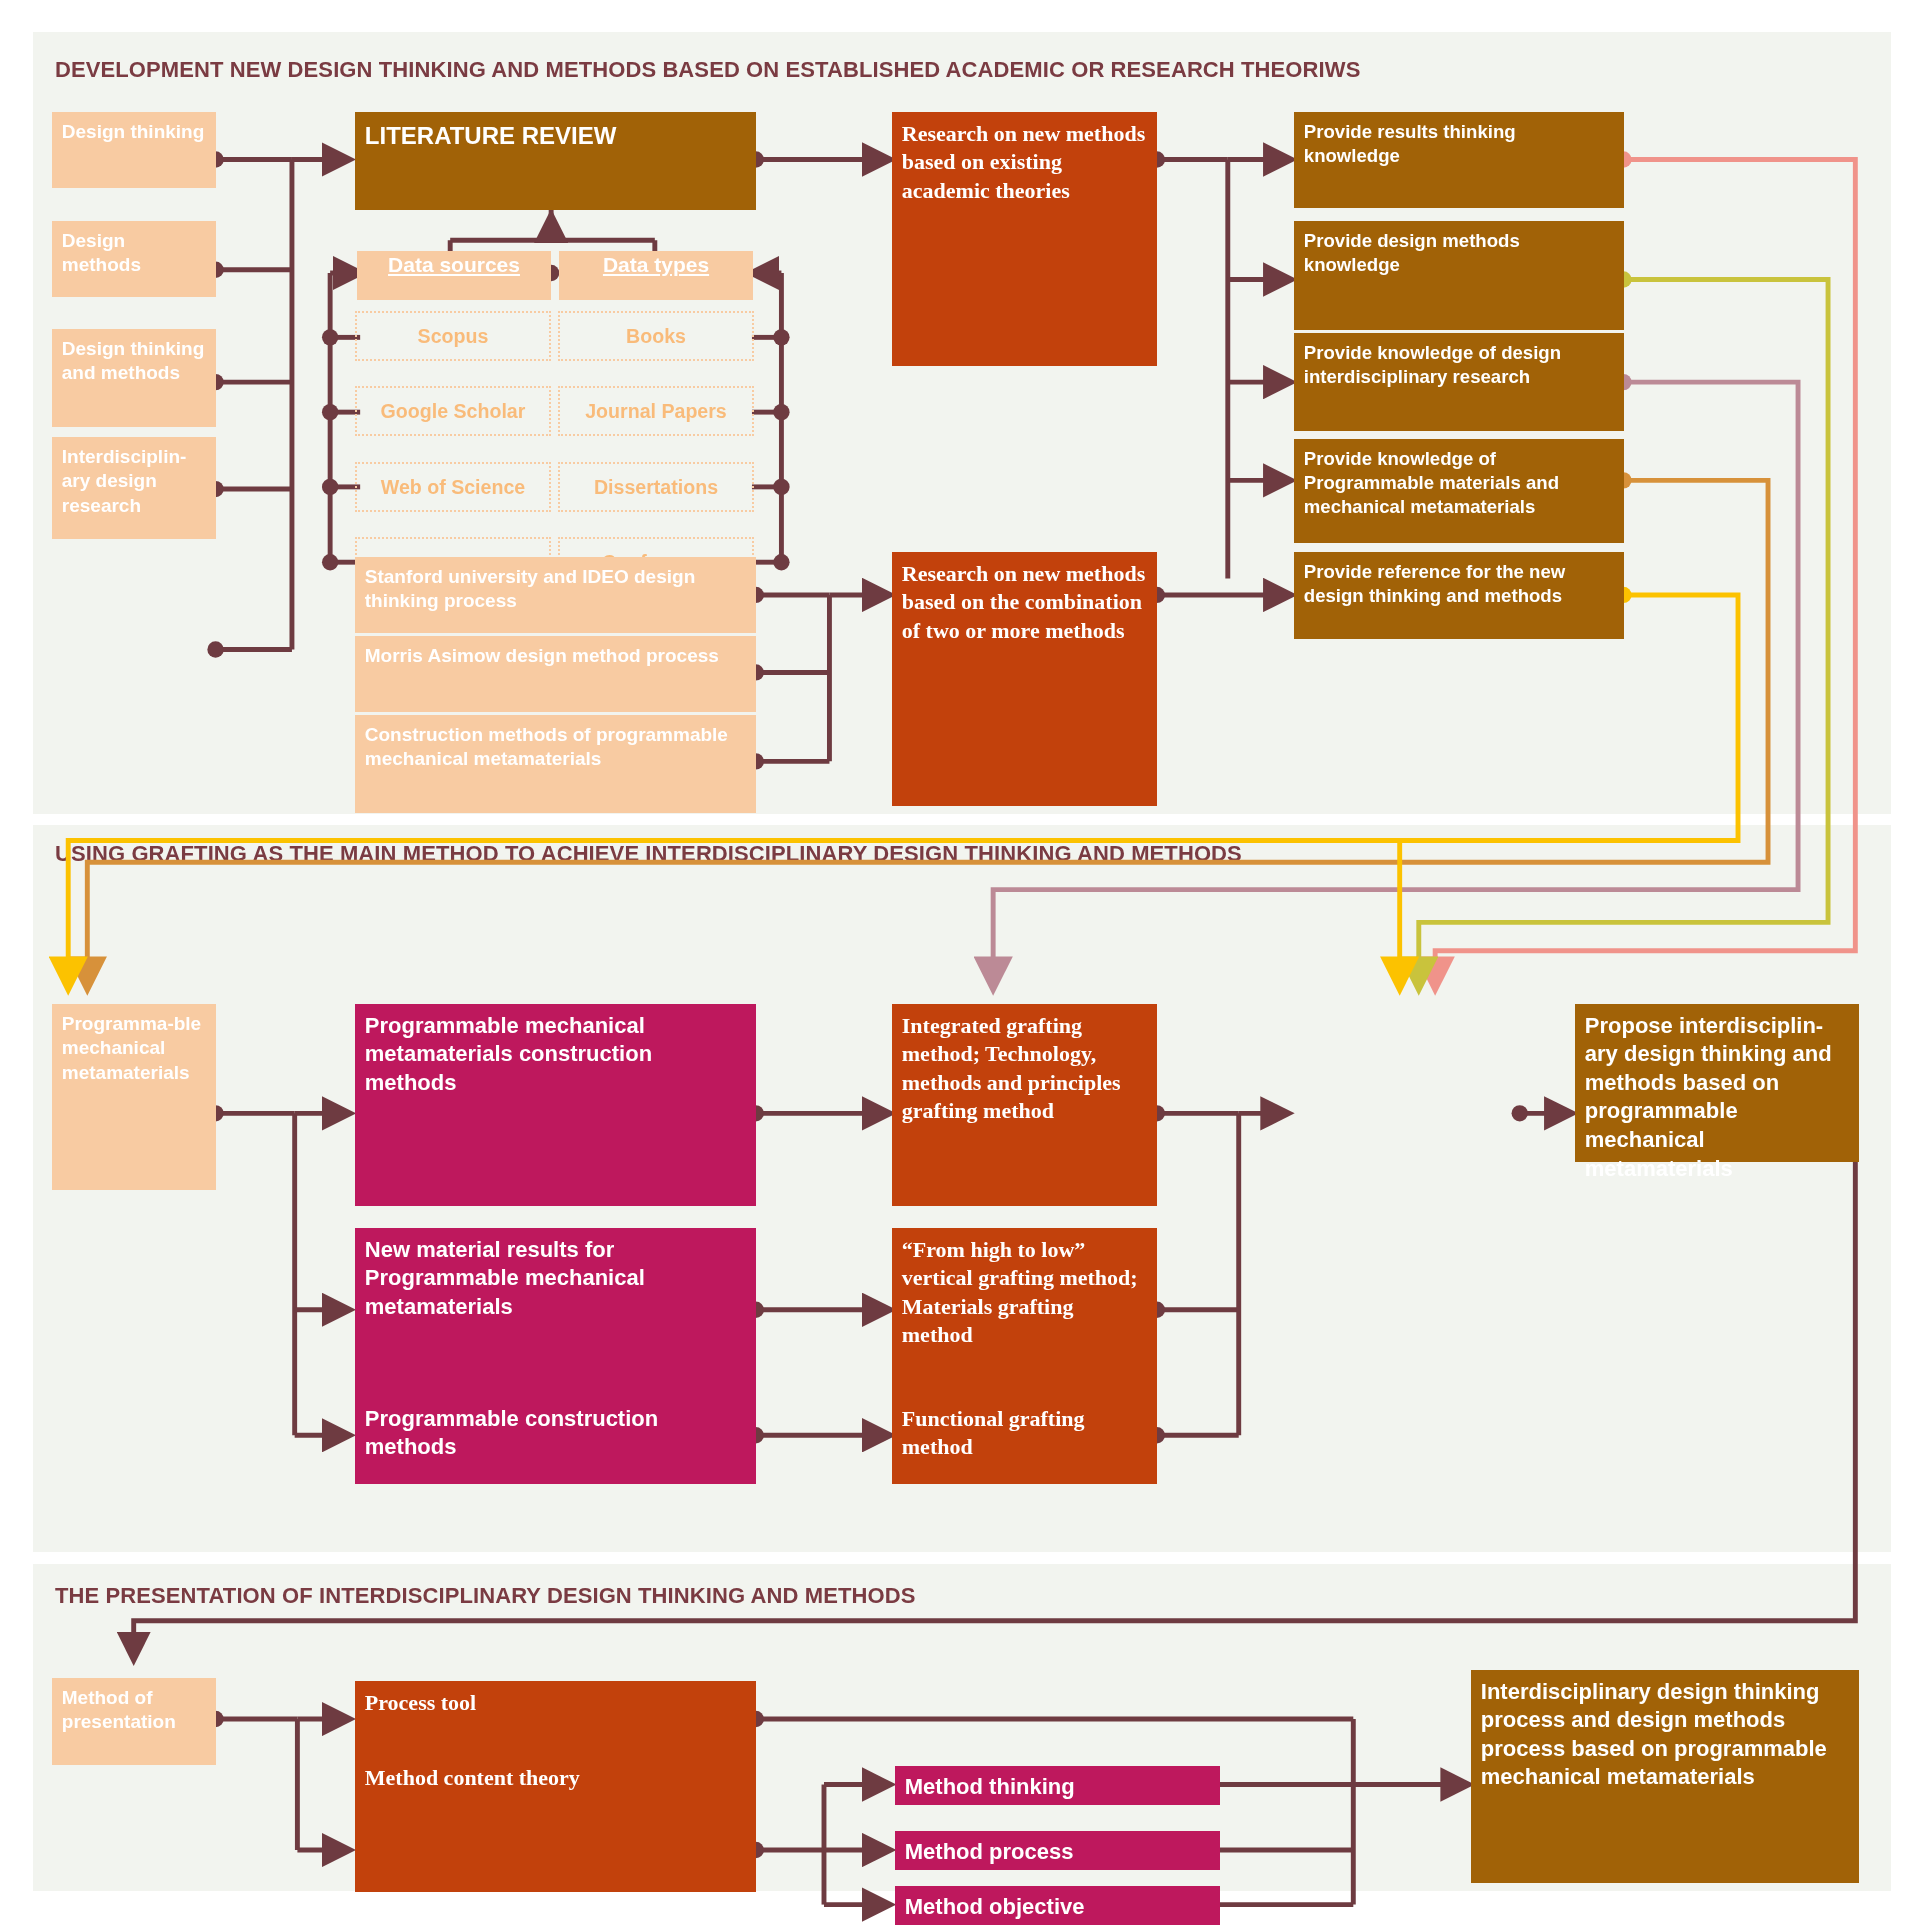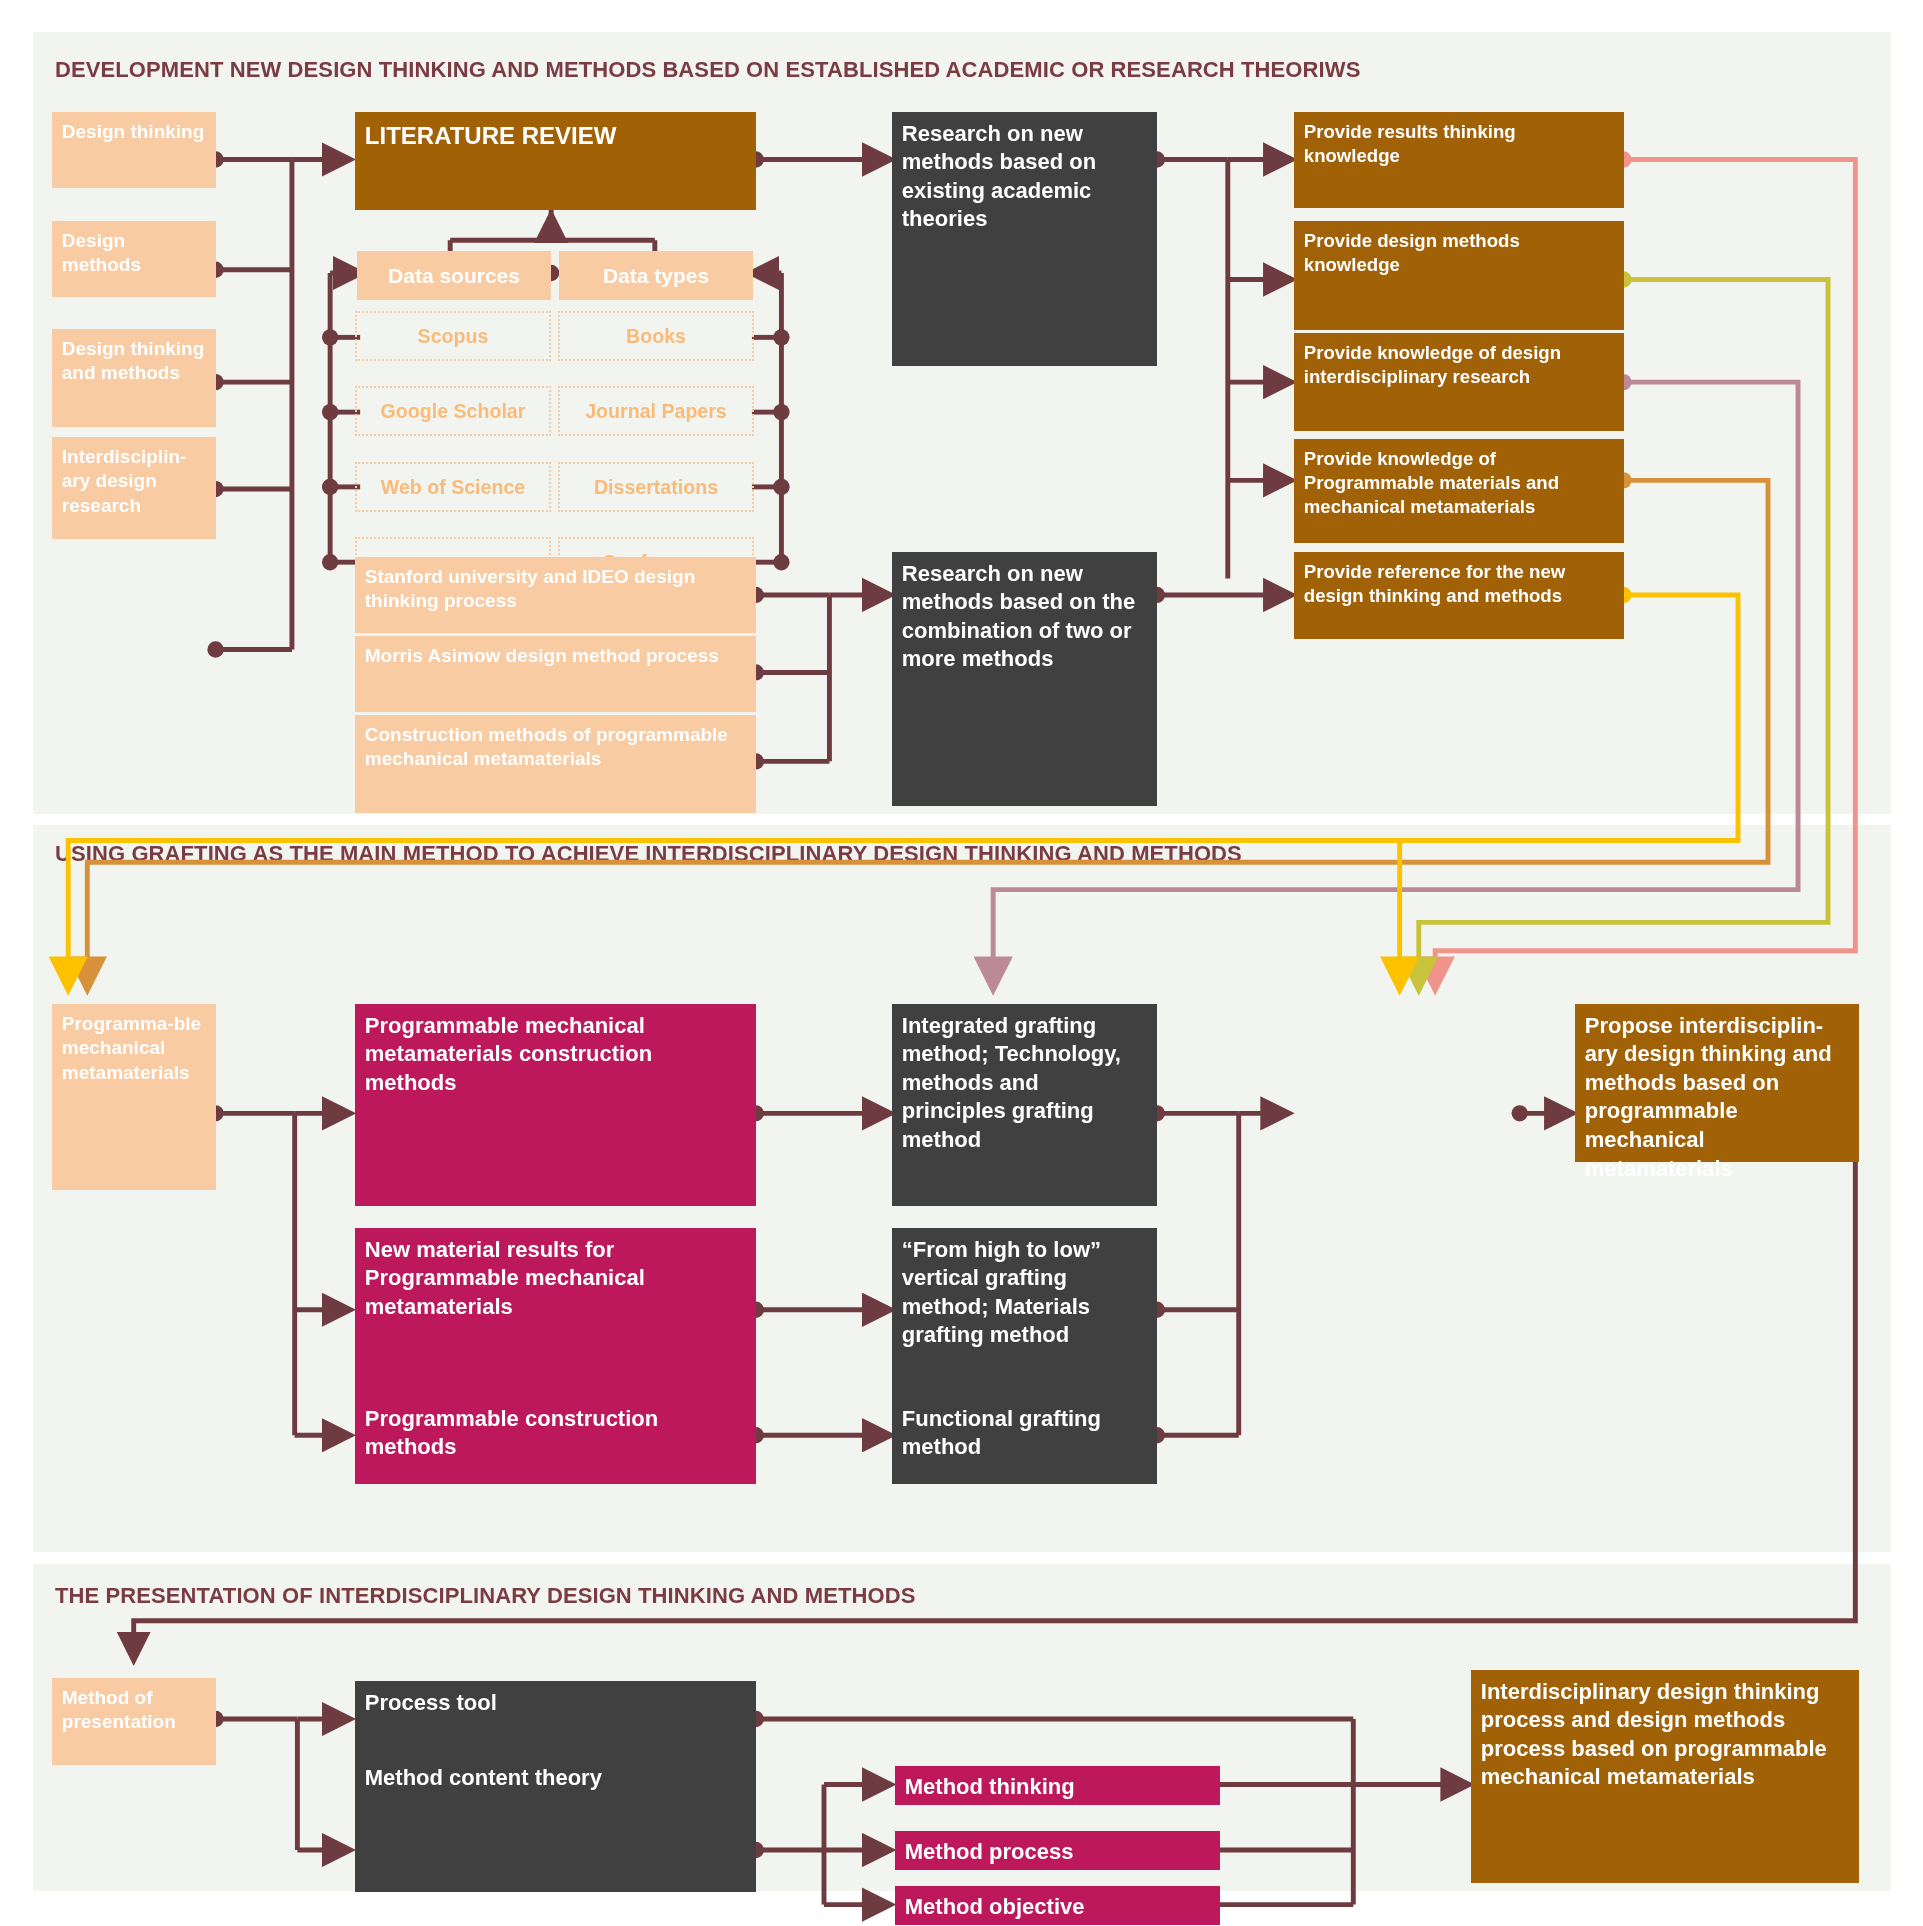--- a/index.html
+++ b/index.html
@@ -4,25 +4,25 @@
 <style>
   html,body{margin:0;padding:0;background:#ffffff;}
   body{font-family:"Liberation Sans",sans-serif;}
   #canvas{position:relative;width:1923px;height:1926px;background:#ffffff;overflow:hidden;}
   .panel{position:absolute;background:#f2f4ef;}
   .sect-title{position:absolute;color:#7a3b42;font-weight:bold;letter-spacing:0.1px;white-space:nowrap;}
   .node{position:absolute;box-sizing:border-box;color:#ffffff;font-weight:bold;line-height:1.30;}
   .node .tx{display:block;padding:7.6px 9.8px 0 9.8px;}
   .peach{background:#f8cba2;}
   .orange{background:#a16207;}
-  .red{background:#404040;}
+  .red{background:#c2410c;font-family:Liberation Serif, serif;}
   .yellow{background:#be185d;}
   .dotted{position:absolute;box-sizing:border-box;border:2.2px dotted #f8cba2;color:#f9bb7a;font-weight:bold;display:flex;align-items:center;justify-content:center;text-align:center;}
   .svgl{position:absolute;left:0;top:0;width:1923px;height:1926px;pointer-events:none;}
-  .lbl-center{display:flex;align-items:center;}
+  .lbl-center{display:flex;text-decoration:underline;}
 </style>
 </head>
 <body>
 
 <div id="canvas">
 
   <div class="panel" style="left:33px;top:32px;width:1858px;height:782px;"></div>
   <div class="panel" style="left:33px;top:825px;width:1858px;height:727px;"></div>
   <div class="panel" style="left:33px;top:1564px;width:1858px;height:327px;"></div>
 

